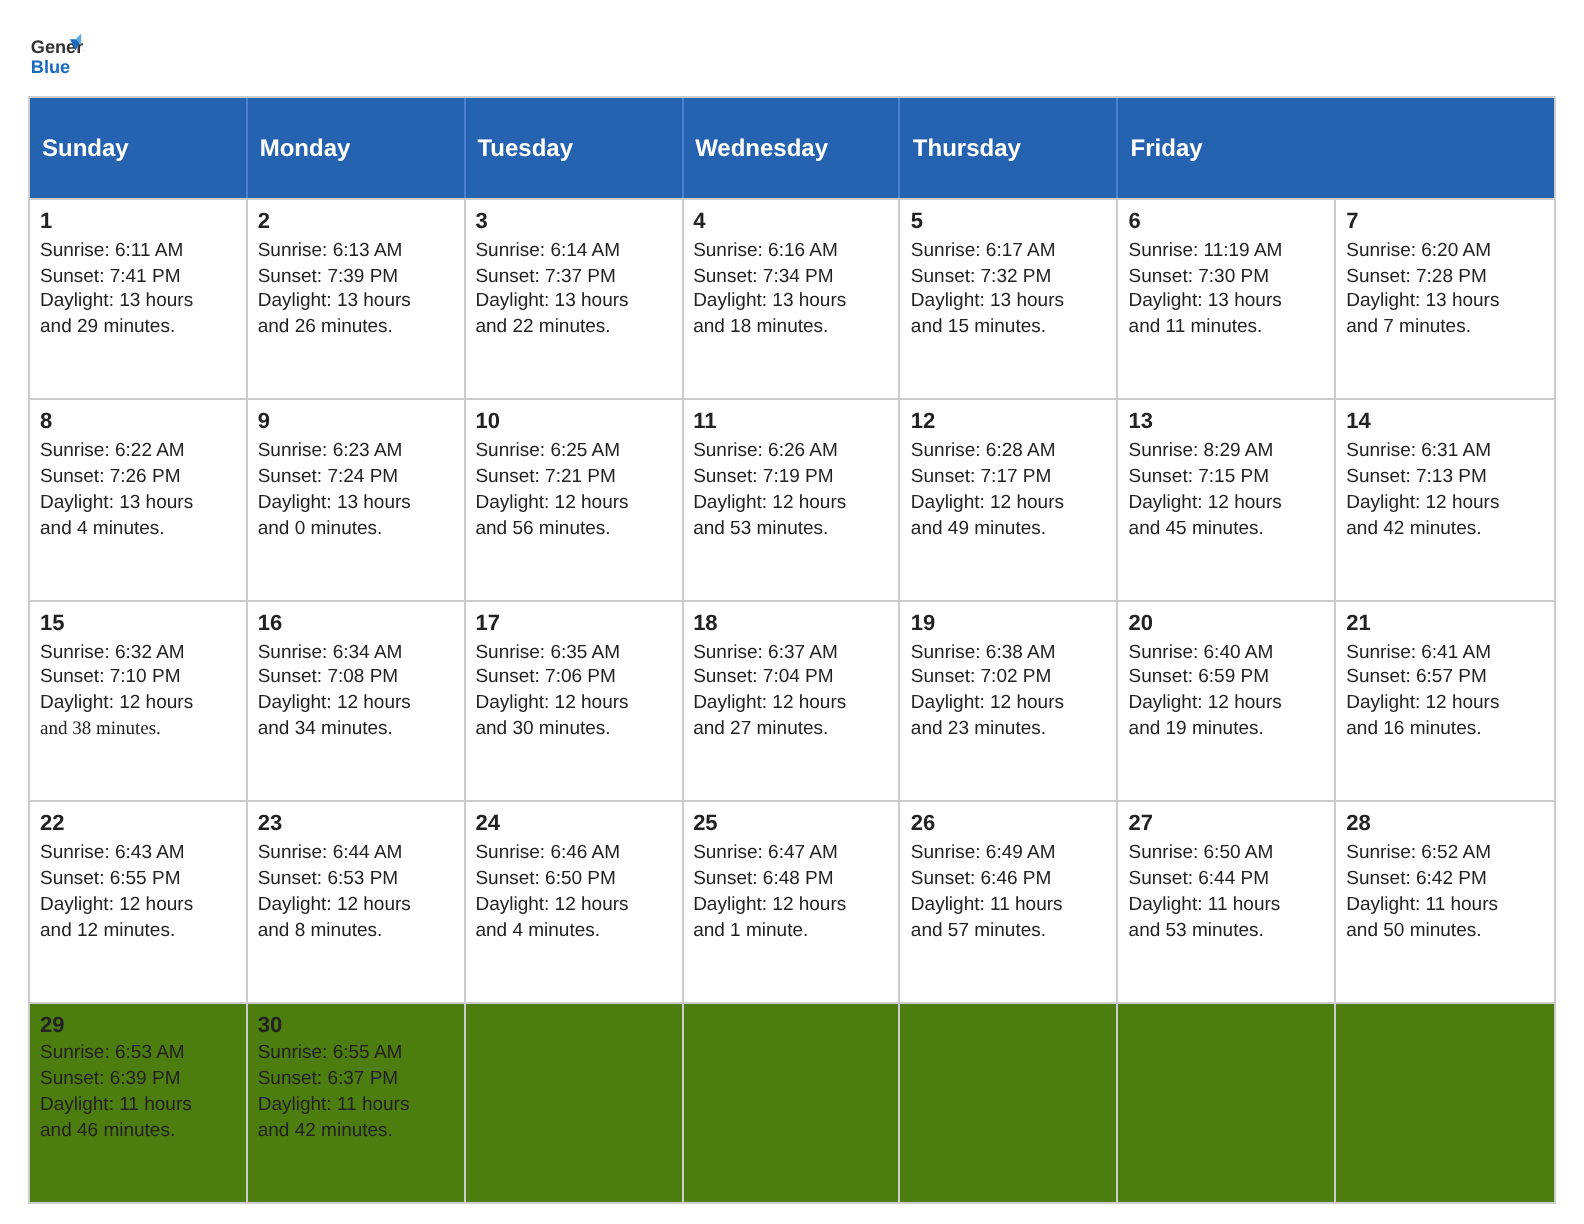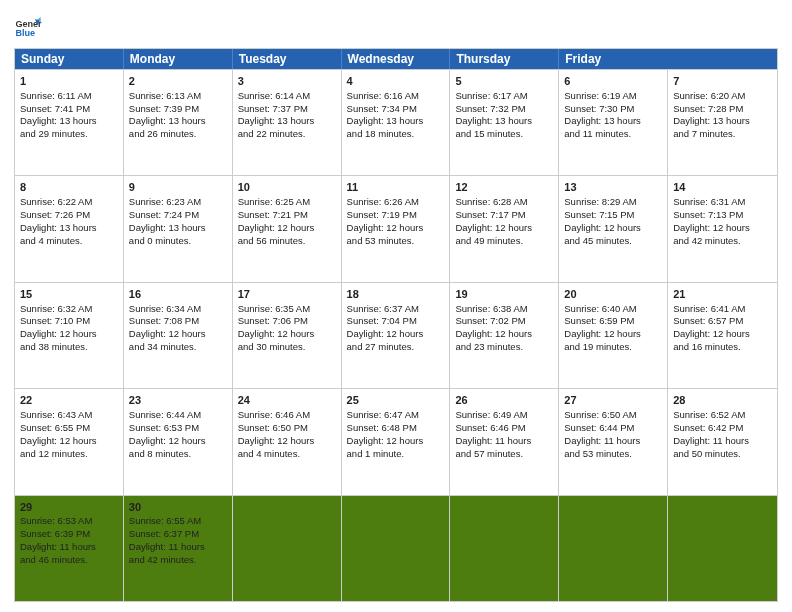--- a/index.html
+++ b/index.html
@@ -63,21 +63,21 @@
     }
     .cal-header {
       display: grid;
       grid-template-columns: repeat(7, 1fr);
       background: #2563b0;
     }
     .cal-header-cell {
       color: #fff;
       font-weight: bold;
       font-size: 12px;
-      padding: 3px 6px;
+      padding: 18px 6px;
       border-right: 1px solid #4a7fd4;
     }
     .cal-header-cell:last-child { border-right: none; }
     .cal-body {
       flex: 1;
       display: flex;
       flex-direction: column;
     }
     .cal-row {
       display: grid;
@@ -171,21 +171,21 @@
           </div>
           <div class="cal-cell">
             <span class="day-num">5</span>
             <span style="display: block;">Sunrise: 6:17 AM</span>
             <span style="display: block;">Sunset: 7:32 PM</span>
             <span style="display: block;">Daylight: 13 hours</span>
             <span style="display: block;">and 15 minutes.</span>
           </div>
           <div class="cal-cell">
             <span class="day-num">6</span>
-            <span style="display: block;">Sunrise: 6:19 AM</span>
+            <span style="display: block;">Sunrise: 11:19 AM</span>
             <span style="display: block;">Sunset: 7:30 PM</span>
             <span style="display: block;">Daylight: 13 hours</span>
             <span style="display: block;">and 11 minutes.</span>
           </div>
           <div class="cal-cell">
             <span class="day-num">7</span>
             <span style="display: block;">Sunrise: 6:20 AM</span>
             <span style="display: block;">Sunset: 7:28 PM</span>
             <span style="display: block;">Daylight: 13 hours</span>
             <span style="display: block;">and 7 minutes.</span>
@@ -241,21 +241,21 @@
             <span style="display: block;">Daylight: 12 hours</span>
             <span style="display: block;">and 42 minutes.</span>
           </div>
         </div>
         <div class="cal-row">
           <div class="cal-cell">
             <span class="day-num">15</span>
             <span style="display: block;">Sunrise: 6:32 AM</span>
             <span style="display: block;">Sunset: 7:10 PM</span>
             <span style="display: block;">Daylight: 12 hours</span>
-            <span style="display: block;">and 38 minutes.</span>
+            <span style="display: block; font-family: Liberation Serif, serif;">and 38 minutes.</span>
           </div>
           <div class="cal-cell">
             <span class="day-num">16</span>
             <span style="display: block;">Sunrise: 6:34 AM</span>
             <span style="display: block;">Sunset: 7:08 PM</span>
             <span style="display: block;">Daylight: 12 hours</span>
             <span style="display: block;">and 34 minutes.</span>
           </div>
           <div class="cal-cell">
             <span class="day-num">17</span>

